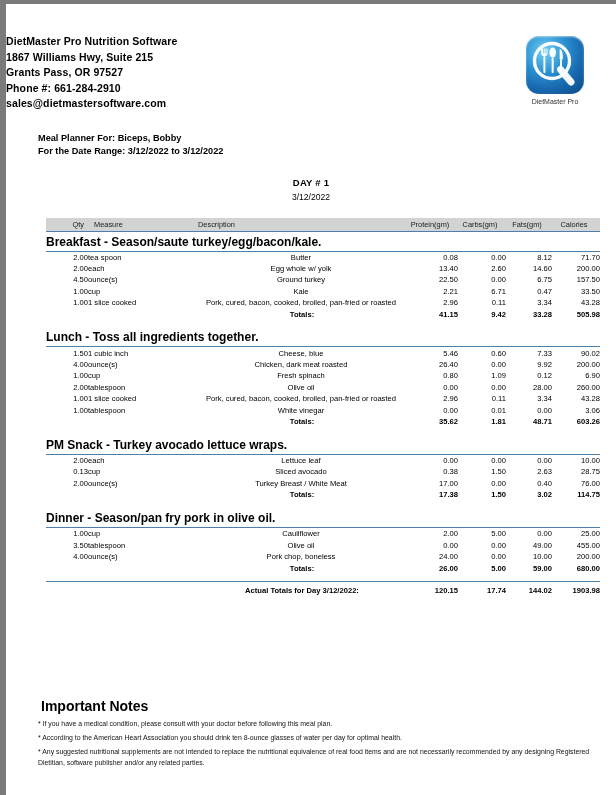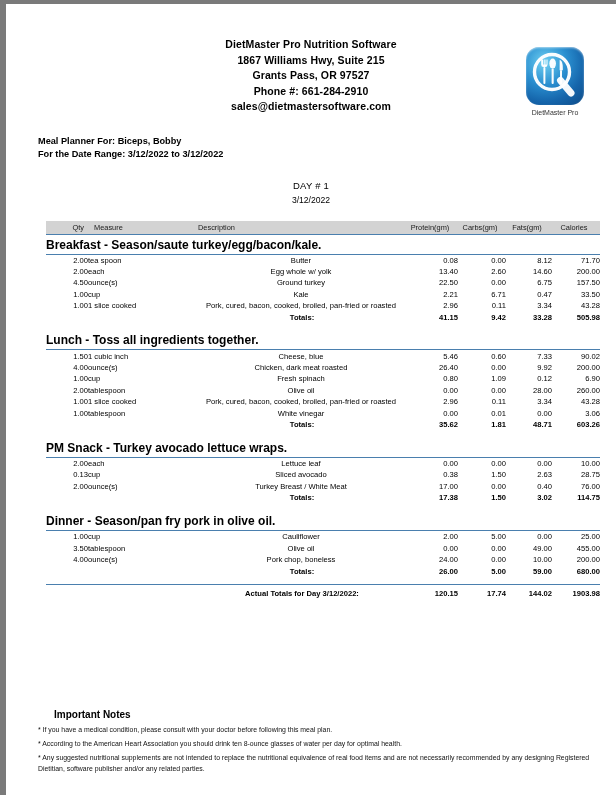--- a/index.html
+++ b/index.html
@@ -23,23 +23,22 @@
     box-sizing: border-box;
   }
   .inner {
     position: relative;
     width: 100%;
     height: 100%;
   }
 
   
   .doc-header {
-    padding-top: 22px;
-    text-align: center;
-    margin-top: 11px;
+    padding-top: 30px;
+    text-align: left;
   }
   .doc-header .line {
     font-size: 10.5px;
     font-weight: bold;
     color: #000;
     line-height: 15.5px;
     letter-spacing: 0.1px;
   }
 
   
@@ -77,21 +76,21 @@
     font-weight: bold;
     line-height: 13.5px;
     color: #000;
   }
 
   
   .day-block {
     margin-top: 18px;
     text-align: center;
   }
-  .day-title { font-size: 9.5px; font-weight: normal; letter-spacing: .2px; }
+  .day-title { font-size: 9.5px; font-weight: bold; letter-spacing: .2px; }
   .day-date  { font-size: 8.6px; margin-top: 4px; }
 
   
   .table-wrap {
     margin-top: 16px;
     padding: 0 24px 0 32px;
   }
   table.meal {
     width: 100%;
     border-collapse: collapse;
@@ -161,22 +160,22 @@
   tr.grand td.desc { padding-left: 2px; }
 
   
   .notes {
     position: absolute;
     left: 32px;
     right: 24px;
     top: 694px;
   }
   .notes h3 {
-    margin: 0 0 5px 16px;
-    font-size: 10px;
+    margin: 0 0 5px 3px;
+    font-size: 14px;
     font-weight: bold;
     color: #000;
   }
   .notes p {
     margin: 0 0 3.5px 0;
     font-size: 6.9px;
     line-height: 10.6px;
     color: #111;
   }
 </style>

